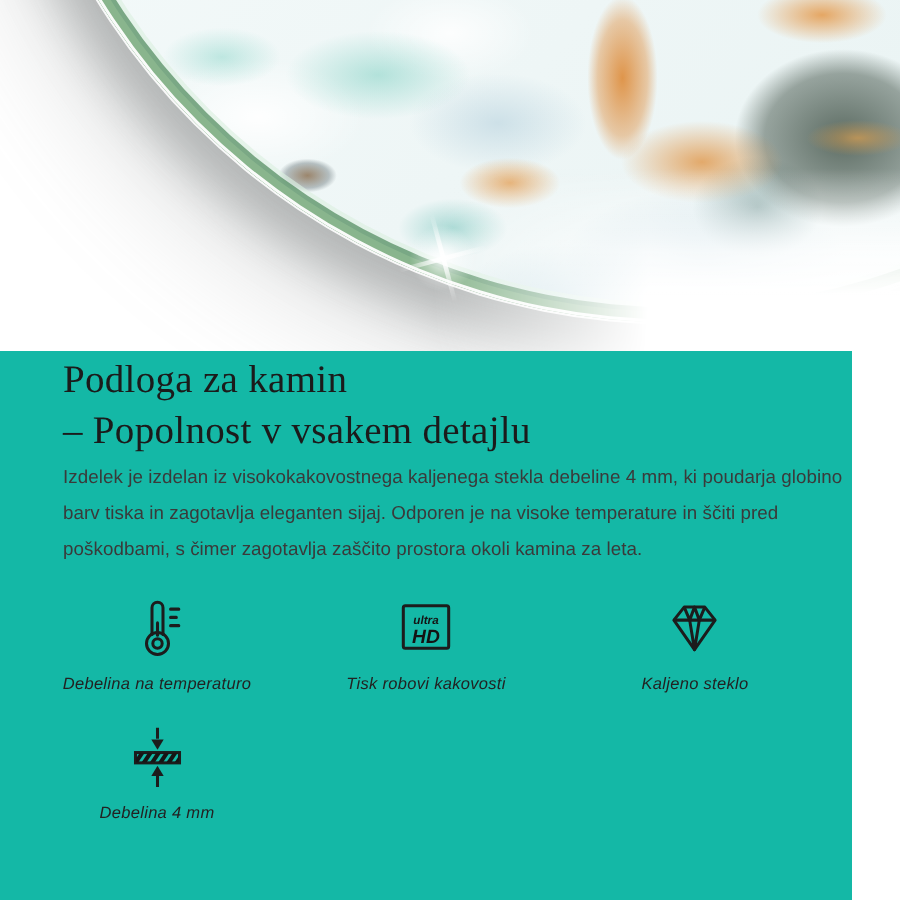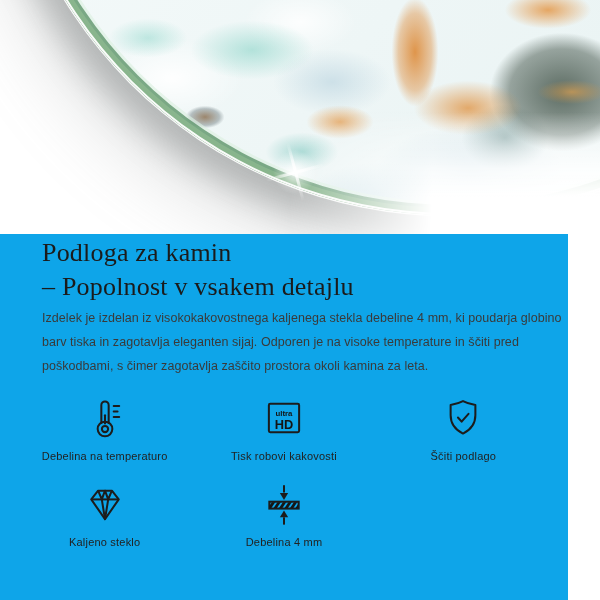--- a/index.html
+++ b/index.html
@@ -2,21 +2,21 @@
 <html><head>
 <meta charset="utf-8">
 <style>
   html, body {
     margin: 0; padding: 0;
     width: 600px; height: 600px;
     background: #ffffff;
     overflow: hidden;
     font-family: "Liberation Sans", "DejaVu Sans", sans-serif;
   }
-  .page { position: relative; width: 568px; height: 600px; background:#0ea5e9; }
+  .page { position: relative; width: 568px; height: 600px; background:#14b8a6; }
 
   
   .hero { position: relative; width: 600px; height: 234px; overflow: hidden; background: #fff; }
 
   .glass-shadow {
     position: absolute; left: -2px; top: -691px;
     width: 906px; height: 906px; border-radius: 50%;
     box-shadow: -14px 20px 30px rgba(108,112,112,0.40),
                 -28px 45px 70px rgba(130,135,135,0.22);
     z-index: 1;
@@ -101,21 +101,21 @@
   }
 
   
   .features {
     margin: 17px 15px 0 15px;
     display: grid;
     grid-template-columns: repeat(3, 1fr);
     row-gap: 18px;
   }
   .feature {
-    display: flex; flex-direction: column; align-items: center; text-align: center;
+    display: flex; flex-direction: column; align-items: center; text-align: center; font-style: italic;
   }
   .icon-box { height: 46px; display: flex; align-items: center; justify-content: center; }
   .icon-box svg { display: block; }
   .feature-label {
     margin-top: 8px;
     font-size: 11px;
     line-height: 14px;
     color: #222;
     letter-spacing: 0.2px;
   }
@@ -164,29 +164,20 @@
       <div class="icon-box">
         <svg width="44" height="44" viewBox="0 0 48 48">
           <rect class="icon-stroke" x="7.5" y="8.5" width="33" height="31" rx="1.5" stroke-width="2.6"></rect>
           <text class="svg-text" x="24" y="21.5" font-size="8.5" font-weight="700" text-anchor="middle">ultra</text>
           <text class="svg-text" x="24" y="35.5" font-size="14" font-weight="800" text-anchor="middle">HD</text>
         </svg>
       </div>
       <div class="feature-label">Tisk robovi kakovosti</div>
     </div>
 
-    <div class="feature">
-      <div class="icon-box">
-        <svg width="44" height="44" viewBox="0 0 48 48">
-          <path class="icon-stroke" stroke-linejoin="round" d="M24 5.5 C28 7.6 33 9 37.5 9.8 V21 c0 9.5 -5.8 16.2 -13.5 20 C16.3 37.2 10.5 30.5 10.5 21 V9.8 C15 9 20 7.6 24 5.5 Z"></path>
-          <path class="icon-stroke" stroke-linecap="round" stroke-linejoin="round" d="M18.5 23.5 l4 4.5 L30 19.5"></path>
-        </svg>
-      </div>
-      <div class="feature-label">Ščiti podlago</div>
-    </div>
 
     <div class="feature">
       <div class="icon-box">
         <svg width="44" height="44" viewBox="0 0 48 48">
           <path class="icon-stroke" stroke-width="2" stroke-linejoin="round" d="M9 19 L16.5 9.5 H31.5 L39 19 L24 40.5 Z"></path>
           <path class="icon-stroke" stroke-width="1.8" d="M9 19 H39"></path>
           <path class="icon-stroke" stroke-width="1.8" stroke-linejoin="round" d="M16.5 9.5 L20.5 19 L24 9.5 L27.5 19 L31.5 9.5"></path>
           <path class="icon-stroke" stroke-width="1.8" stroke-linejoin="round" d="M20.5 19 L24 40.5 L27.5 19"></path>
         </svg>
       </div>

